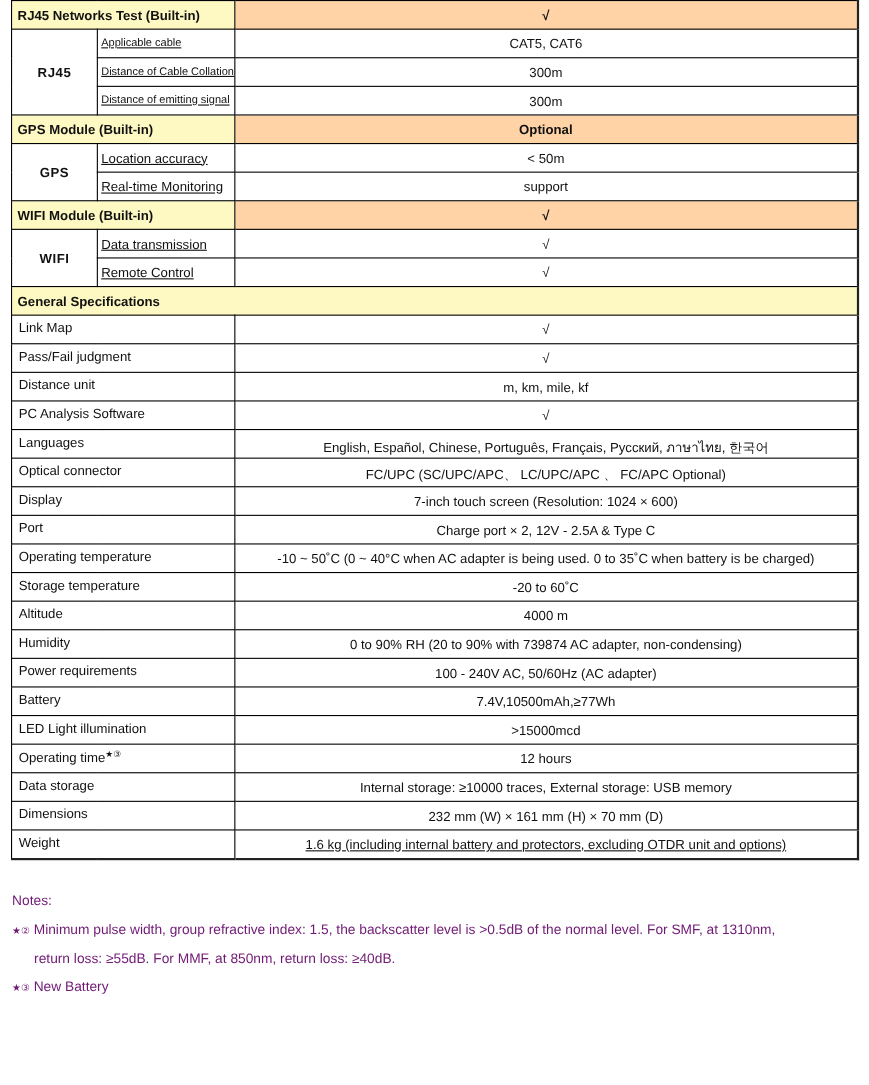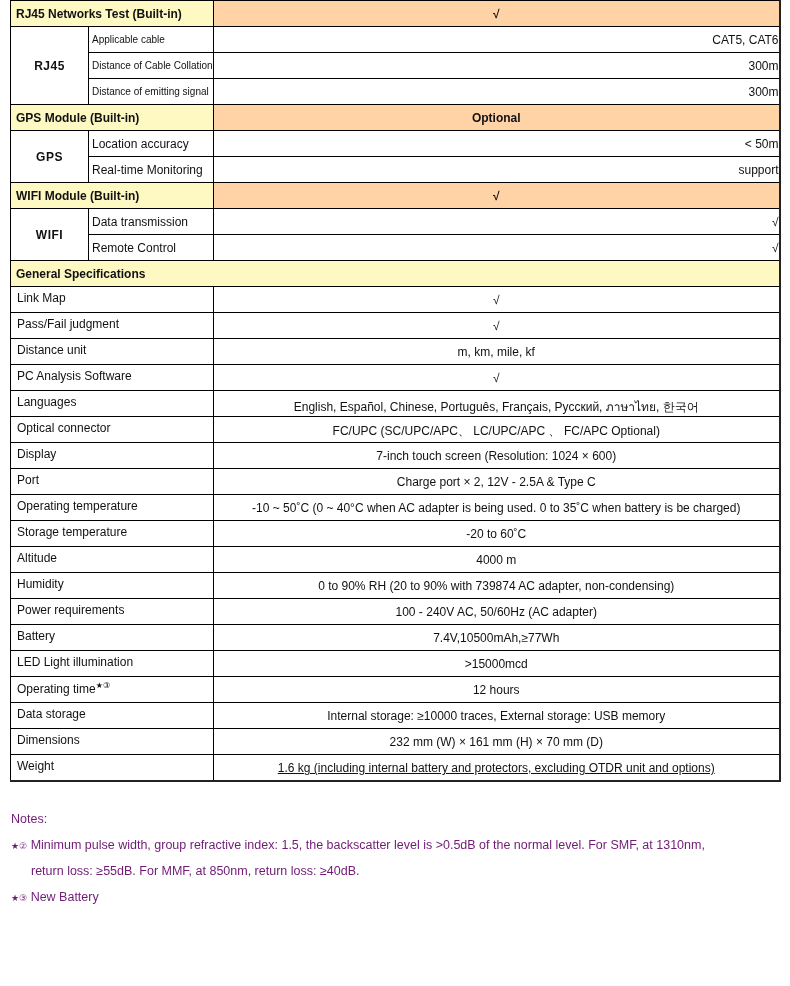--- a/index.html
+++ b/index.html
@@ -3,23 +3,23 @@
 <meta charset="utf-8">
 <style>
   html, body { margin: 0; padding: 0; background: #ffffff; }
   body { width: 790px; height: 986px; position: relative; font-family: "Liberation Sans", sans-serif; color: #111; overflow: hidden; }
   table.spec { position: absolute; left: 10px; top: 0; width: 769px; border-collapse: collapse; table-layout: fixed; }
   table.spec td { border: 1px solid #000; padding: 0; height: 25px; font-size: 12px; vertical-align: middle; }
   table.spec tr { height: 26px; }
   td.sec { background: #fef9c3; font-weight: bold; font-size: 12.5px; padding-left: 5px !important; }
   td.secval { background: #FFD3A6; font-weight: bold; text-align: center; font-size: 12.5px; }
   td.grp { text-align: center; font-weight: bold; font-size: 13.5px; letter-spacing: 0.5px; margin-left: 28px; }
-  td.param { padding-left: 3px !important; font-size: 11.5px; white-space: nowrap; overflow: hidden; }
+  td.param { padding-left: 3px !important; font-size: 11.5px; white-space: nowrap; overflow: hidden; text-decoration: underline; }
   td.param.small { font-size: 10px; }
-  td.val { text-align: right; font-size: 12px; margin-top: 8px; }
+  td.val { text-align: center; font-size: 12px; margin-top: 8px; }
   td.lbl { padding-left: 6px !important; font-size: 12px; vertical-align: top !important; padding-top: 4px !important; height: 21px !important; }
   td.gval { text-align: center; font-size: 12px; vertical-align: top !important; padding-top: 6px !important; height: 19px !important; }
   .sup { font-size: 8px; vertical-align: super; }
   .notes { position: absolute; left: 11px; top: 810px; width: 770px; font-size: 12.5px; color: #701a75; }
   .notes .line { height: 26px; line-height: 18px; white-space: nowrap; }
   .notes .indent { padding-left: 20px; }
   .mark { font-size: 9px; }
   .heavy-right { border-right: 2px solid #222 !important; }
 </style>
 </head>

